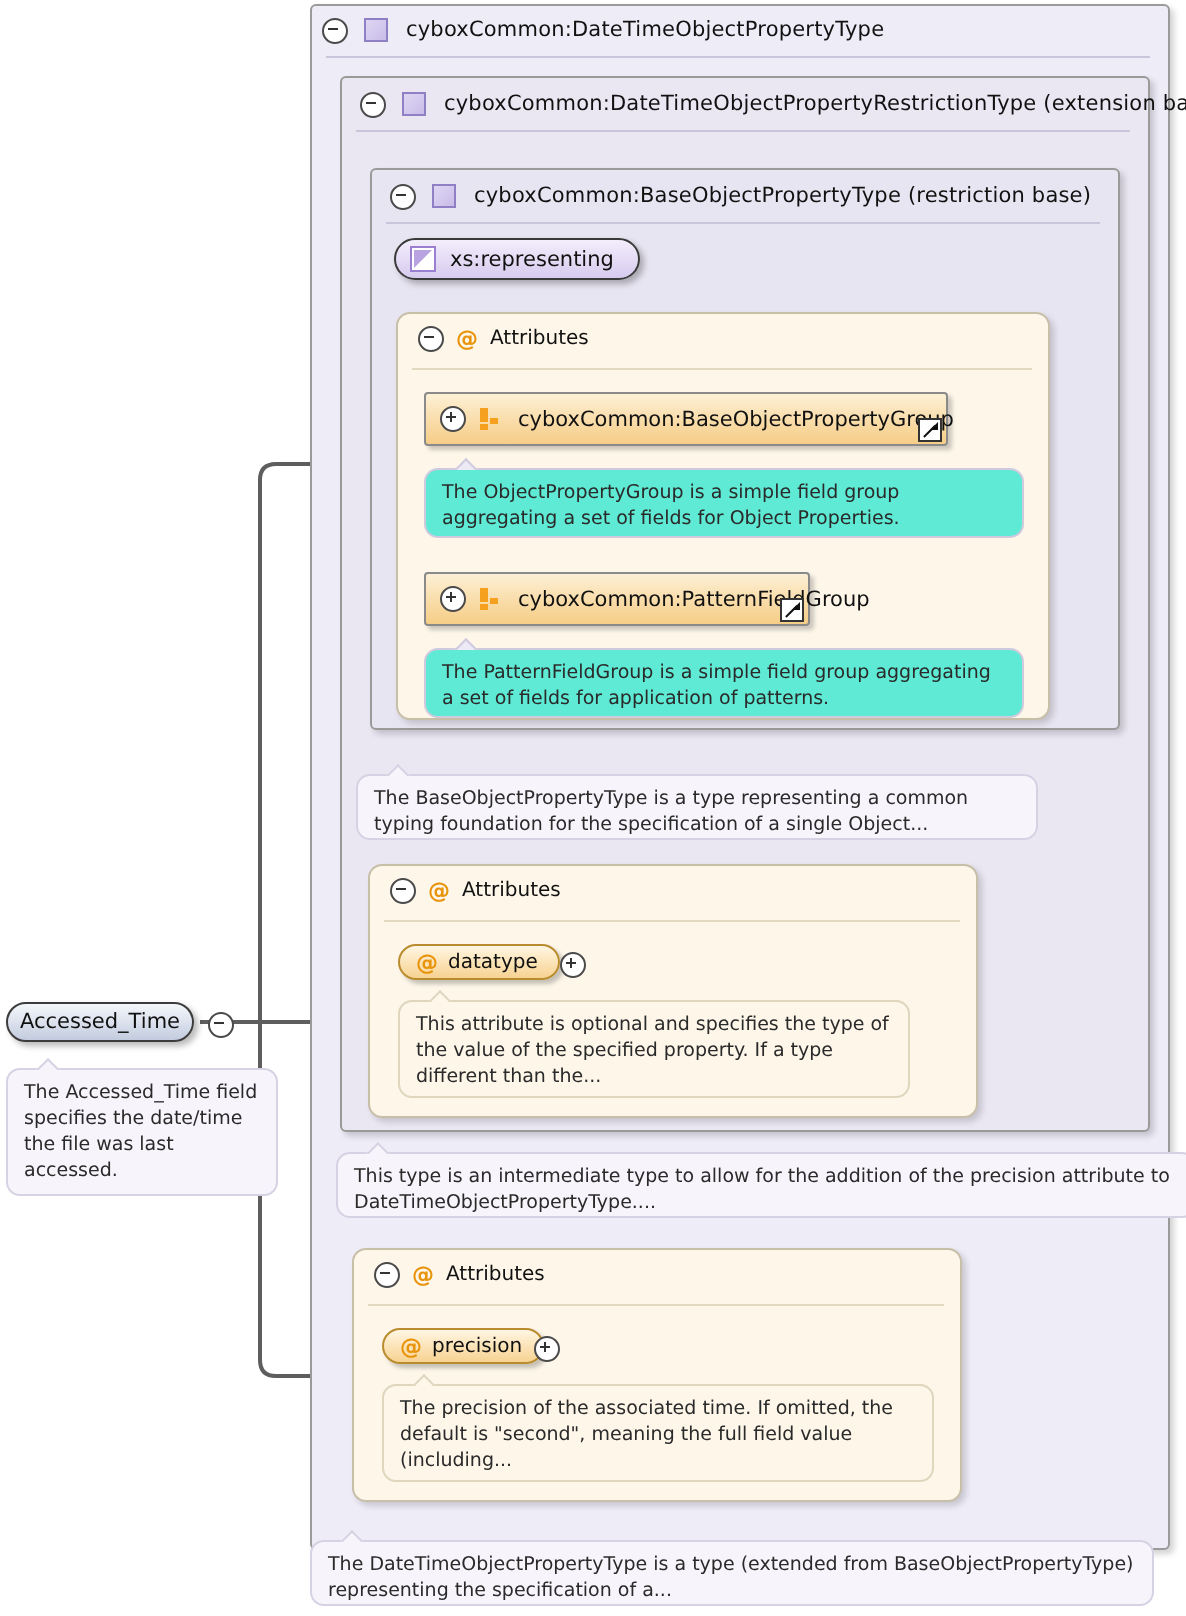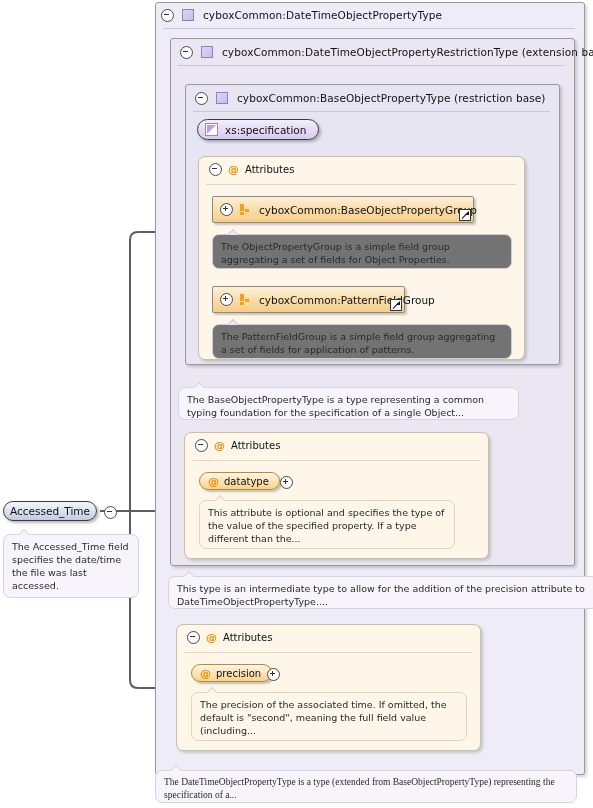--- a/index.html
+++ b/index.html
@@ -172,21 +172,21 @@
     border-left:9px solid #b9a3e0;
     border-bottom:9px solid transparent;
   }
   .stpill .stname{font-size:10.5px;color:#111;}
 
   
   .note{
     position:absolute;box-sizing:border-box;
     border:1px solid #cfcadd;
     border-radius:7px;
-    background:#737373;
+    background:#5eead4;
     color:#2a2a2a;
     font-size:9.5px;
     line-height:13px;
     padding:5px 8px 4px 8px;
   }
   .note.cream{
     background:#fdf6e9;border-color:#e0d5bd;
   }
   .note.white{
     background:#f7f5fb;border-color:#d7d2e3;
@@ -243,21 +243,21 @@
   </div>
   <div class="abs ctype-hdr" style="left:188px;top:87px;width:369px;">
     <span class="circ"></span>
     <span class="sq" style="margin-left:8px;"></span>
     <span class="ctype-title" style="margin-left:9px;">cyboxCommon:BaseObjectPropertyType (restriction base)</span>
   </div>
   <div class="abs hdr-rule" style="left:193px;top:111px;width:357px;"></div>
 
   <div class="stpill" style="left:197px;top:119px;">
     <span class="stico"></span>
-    <span class="stname">xs:specification</span>
+    <span class="stname">xs:representing</span>
   </div>
 
   <div class="abs attrbox" style="left:198px;top:156px;width:327px;height:204px;">
   </div>
   <div class="abs attr-hdr" style="left:201px;top:159px;width:320px;">
     <span class="circ"></span>
     <span class="at">@</span>
     <span class="lbl">Attributes</span>
   </div>
   <div class="abs attr-rule" style="left:206px;top:184px;width:310px;"></div>
@@ -341,21 +341,21 @@
   </div>
   <div class="abs" style="left:267px;top:668px;">
     <span class="circ plus"></span>
   </div>
 
   <div class="note cream" style="left:191px;top:692px;width:276px;height:49px;">
     <span class="tail"></span>
     <p>The precision of the associated time. If omitted, the default is "second", meaning the full field value (including...</p>
   </div>
 
-  <div class="note white" style="left:155px;top:770px;width:422px;height:33px;font-family:Liberation Serif, serif;">
+  <div class="note white" style="left:155px;top:770px;width:422px;height:33px;">
     <span class="tail"></span>
     <p>The DateTimeObjectPropertyType is a type (extended from BaseObjectPropertyType) representing the specification of a...</p>
   </div>
 
   <div class="elemchip" style="left:3px;top:501px;width:94px;">
     <span class="ename">Accessed_Time</span>
   </div>
   <div class="abs" style="left:104px;top:506px;">
     <span class="circ"></span>
   </div>

